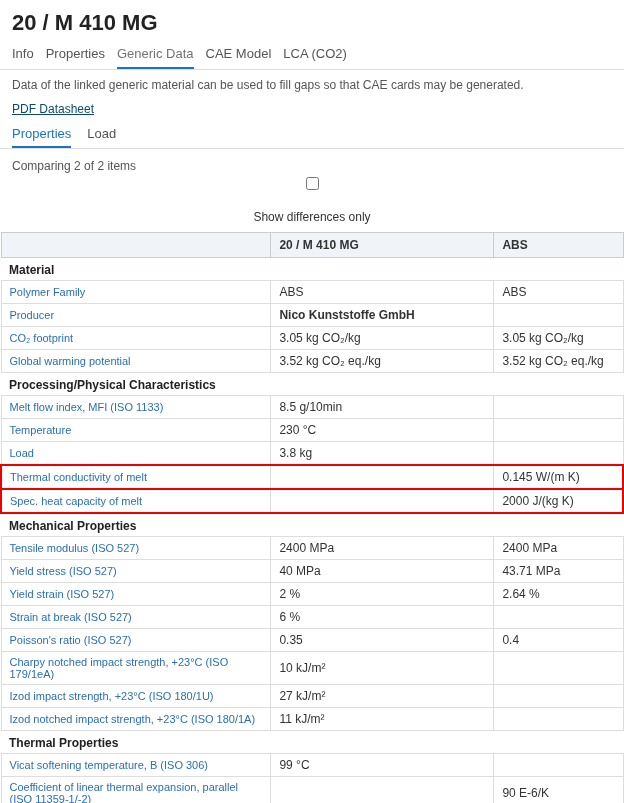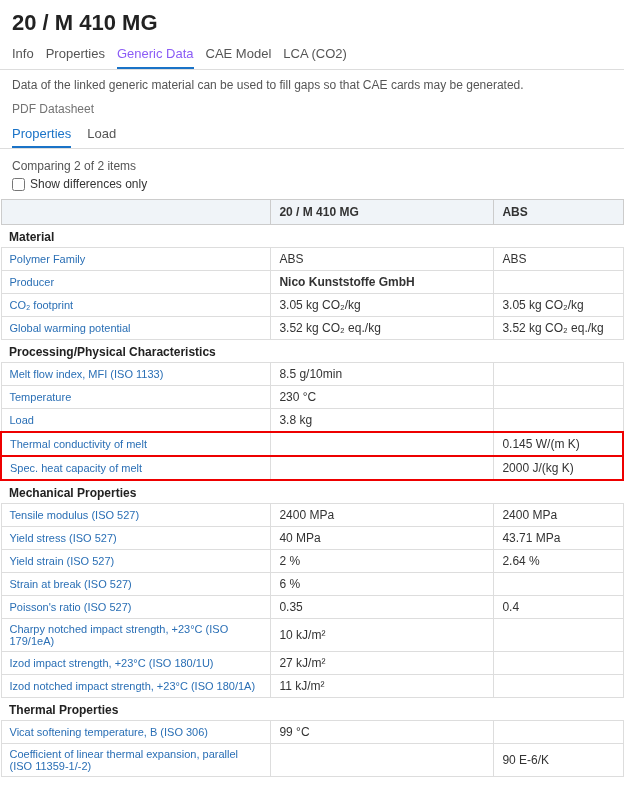--- a/index.html
+++ b/index.html
@@ -30,38 +30,39 @@
     }
     .nav-tab {
       padding: 6px 0 6px 0;
       cursor: pointer;
       color: #555;
       font-size: 13px;
       border-bottom: 2px solid transparent;
       text-decoration: none;
     }
     .nav-tab.active {
-      color: #8b5cf6;
+      color: #737373;
       border-bottom: 2px solid #1a73c7;
       font-weight: 500;
     }
 
     
     .info-message {
       padding: 8px 12px;
       font-size: 12px;
       color: #555;
     }
 
     
     .pdf-link {
       display: inline-block;
       padding: 2px 12px 6px 12px;
-      color: #737373;
-      font-size: 12px;
+      color: #0c4a6e;
+      font-size: 12px;
+      text-decoration: underline;
       cursor: pointer;
     }
 
     
     .sub-tabs {
       display: flex;
       padding: 0 12px;
       gap: 16px;
       border-bottom: 1px solid #ddd;
       margin-bottom: 6px;
@@ -82,24 +83,25 @@
     .comparing-info {
       padding: 4px 12px 2px 12px;
       font-size: 12px;
       color: #555;
     }
 
     
     .show-diff {
       display: flex;
       align-items: center;
-      gap: 5px;
+      gap: 20px;
       padding: 2px 12px 8px 12px;
       font-size: 12px;
       color: #333;
+      flex-direction: column;
     }
     .show-diff input[type="checkbox"] {
       width: 13px;
       height: 13px;
     }
 
     
     .data-table {
       width: 100%;
       border-collapse: collapse;

